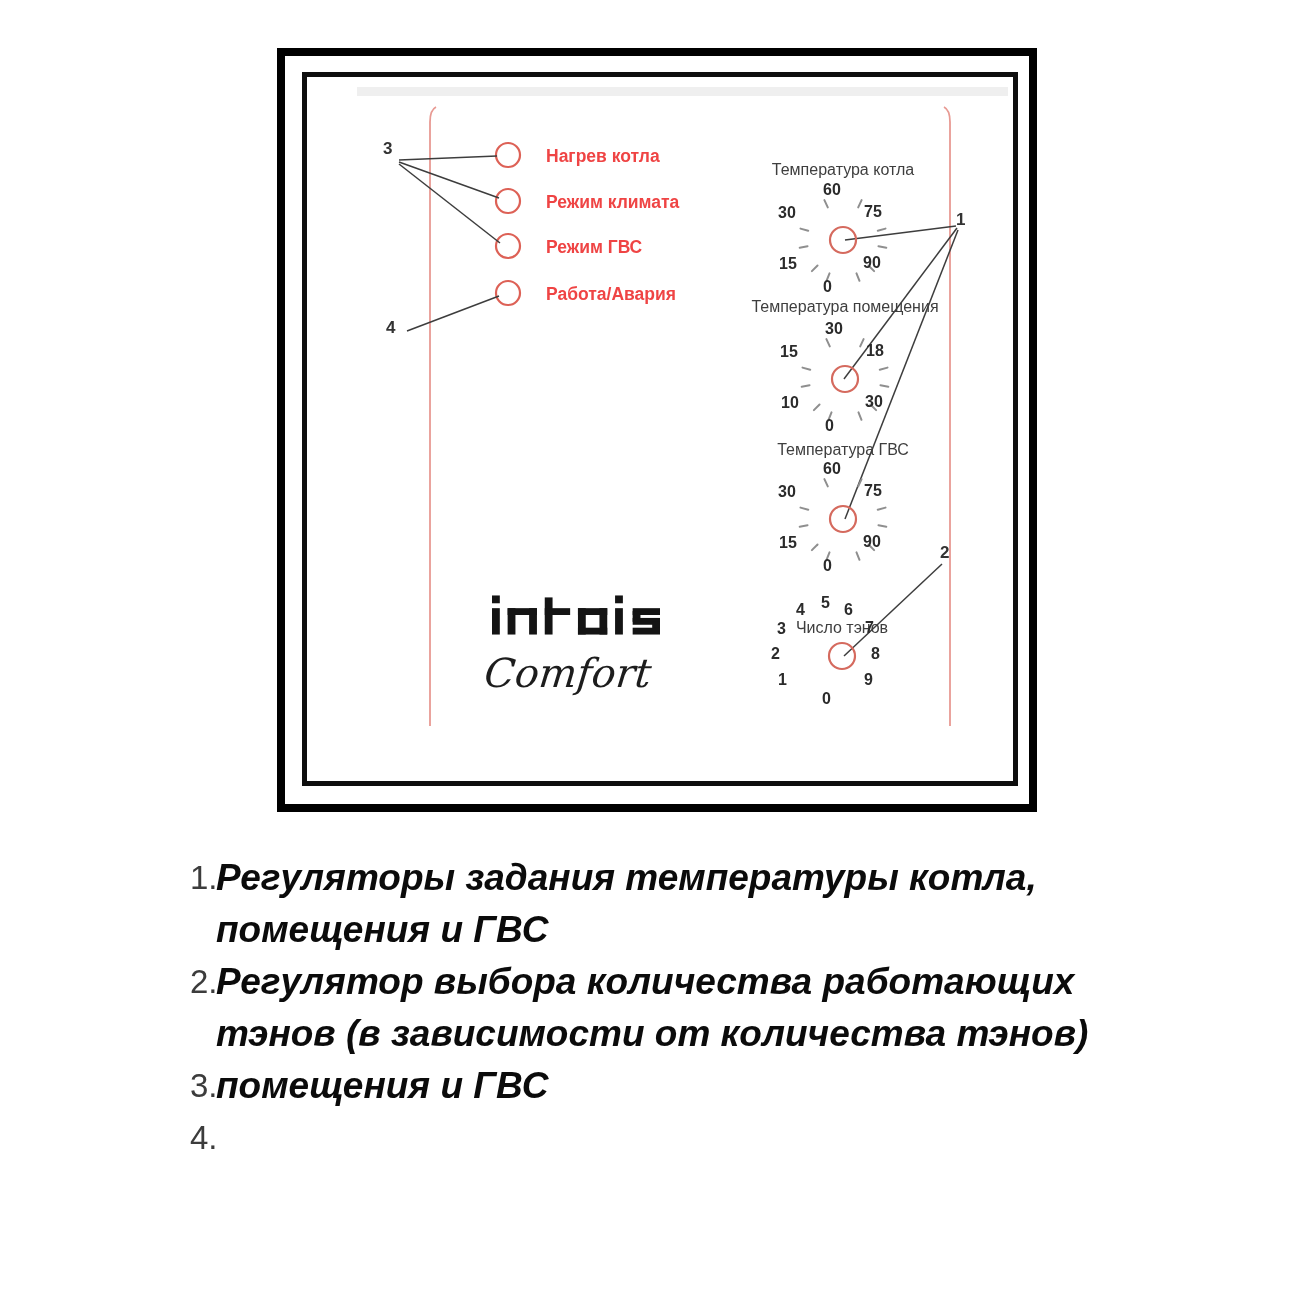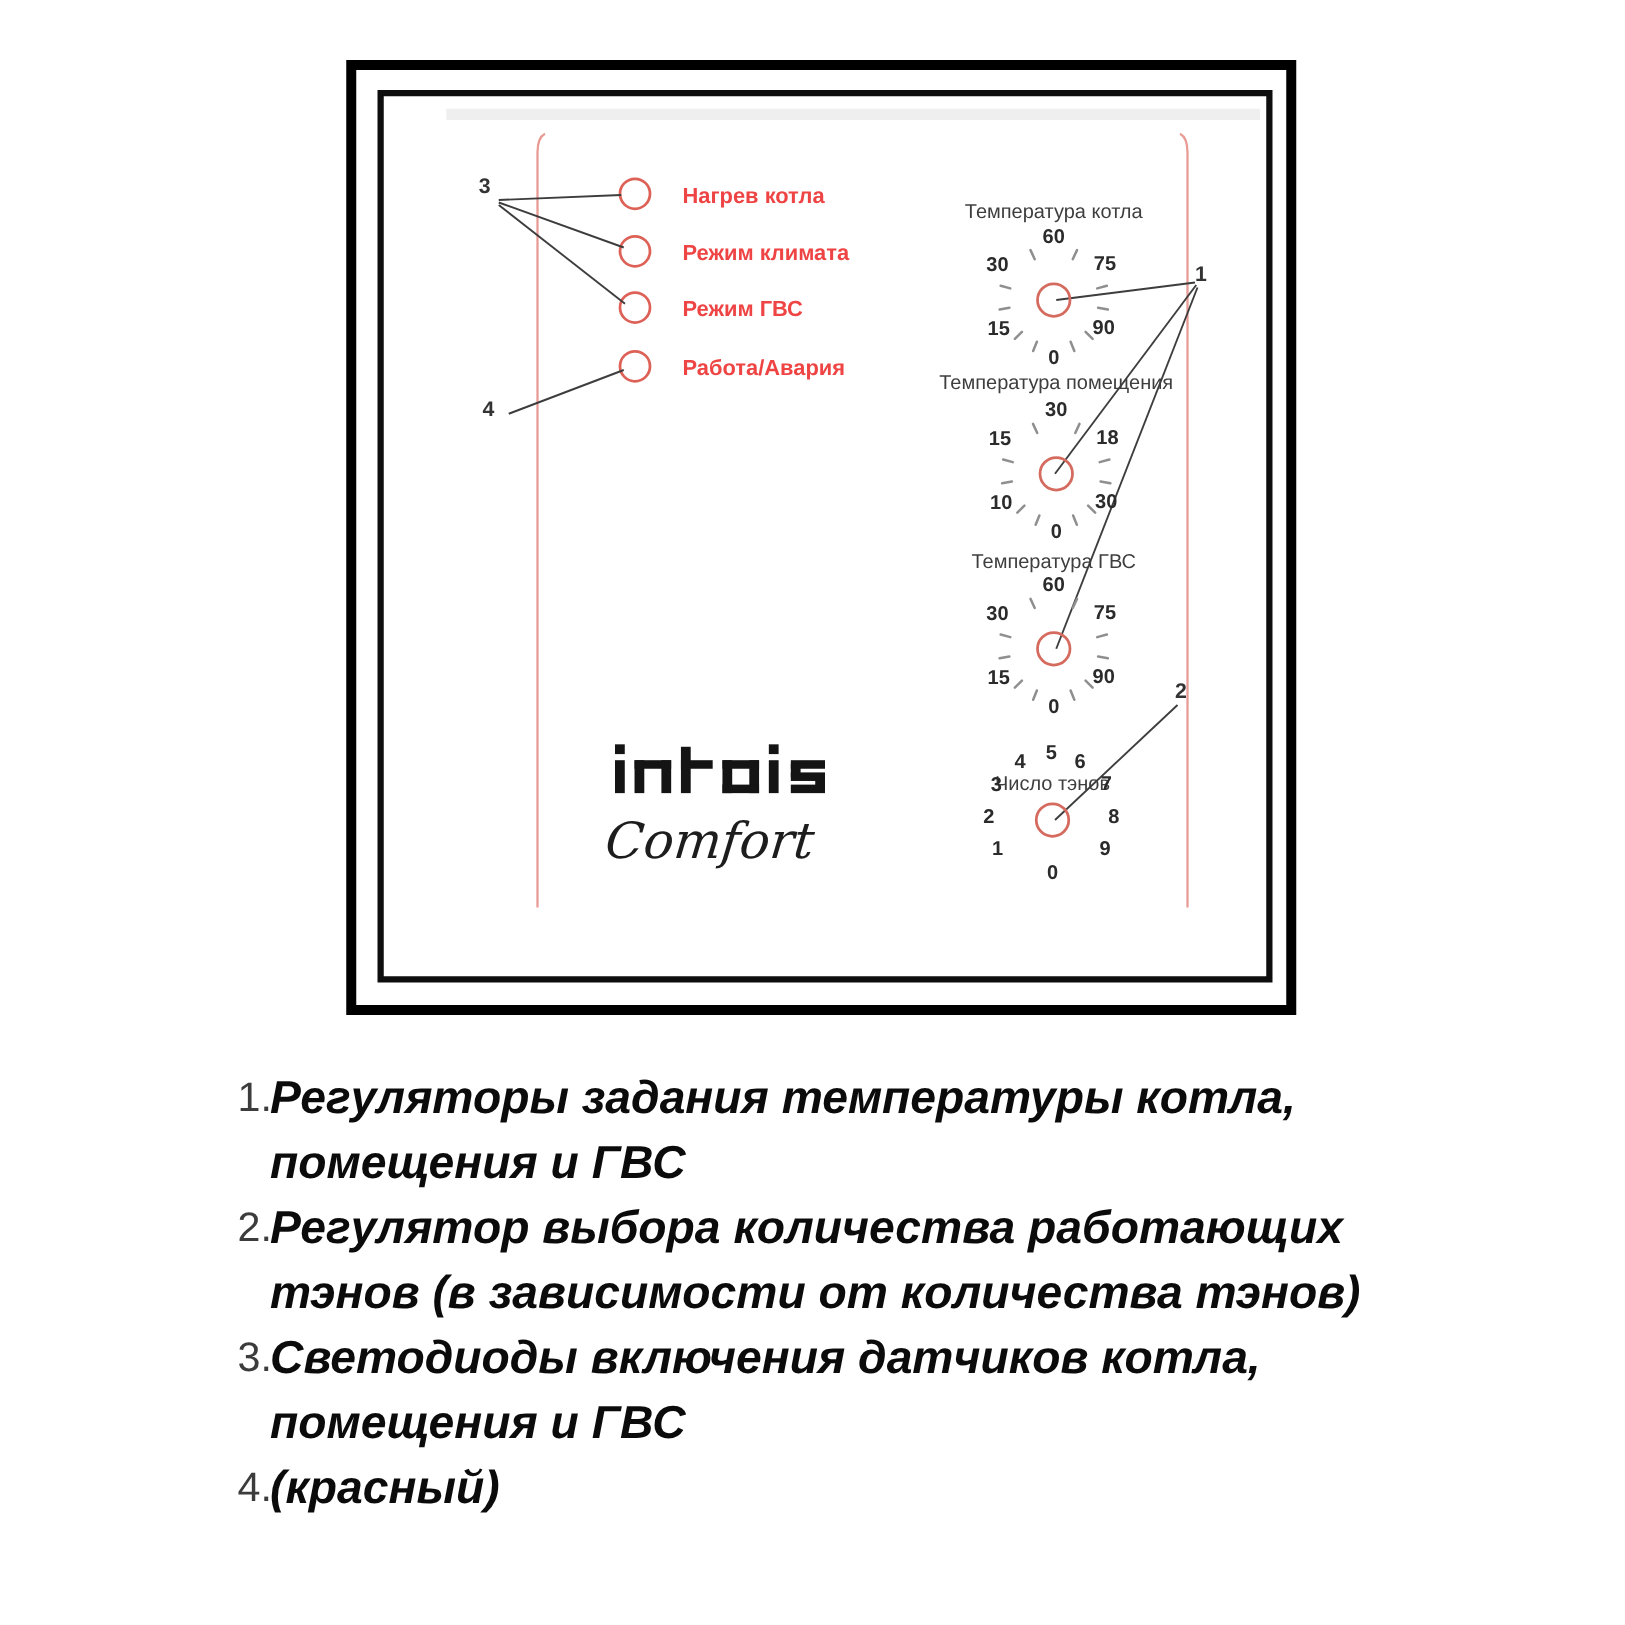--- a/index.html
+++ b/index.html
@@ -21,21 +21,21 @@
   .knob { stroke:#d56a5e; stroke-width:2.2; fill:none; }
   .tick { stroke:#8f8f8f; stroke-width:2; stroke-linecap:round; }
   .panel-edge { stroke:#e89a93; stroke-width:1.8; fill:none; }
 
   
   .led-label { position:absolute; left:546px; width:260px; height:22px;
                font-size:17.5px; color:#ef4444; white-space:nowrap;font-weight:bold; }
   .callout { position:absolute; font-size:17px; font-weight:bold; color:#333; }
   .dial-title { position:absolute; width:260px; text-align:center;
                 font-size:16px; color:#3e3e3e; white-space:nowrap; }
-  .dial-num { position:absolute; width:40px; height:22px; text-align:center;
+  .dial-num { position:absolute; width:40px; height:22px; 
               font-size:16px; font-weight:bold; color:#2b2b2b; }
 
   
   .logo-brand { position:absolute; left:492px; top:595px; width:168px; height:40px; }
   .logo-brand .sr { position:absolute; width:1px; height:1px; overflow:hidden;
                     clip:rect(0 0 0 0); white-space:nowrap; }
   .logo-series { position:absolute; left:478px; top:650px; width:180px; text-align:center;
                  font-family:"DejaVu Serif", serif; font-style:italic;
                  font-size:40px; color:#1d1d1d; transform:skewX(-6deg); }
 
@@ -198,22 +198,20 @@
       <span class="legend-line">Регуляторы задания температуры котла,</span>
       <span class="legend-line">помещения и ГВС</span>
     </div>
     <div class="legend-item">
       <span class="legend-num">2.</span>
       <span class="legend-line">Регулятор выбора количества работающих</span>
       <span class="legend-line">тэнов (в зависимости от количества тэнов)</span>
     </div>
     <div class="legend-item">
       <span class="legend-num">3.</span>
-      <span class="legend-line">Светодиоды включения датчиков котла,</span>
       <span class="legend-line">помещения и ГВС</span>
     </div>
     <div class="legend-item">
       <span class="legend-num">4.</span>
-      <span class="legend-line">(красный)</span>
     </div>
   </div>
 
 </div>
 
 </body></html>

